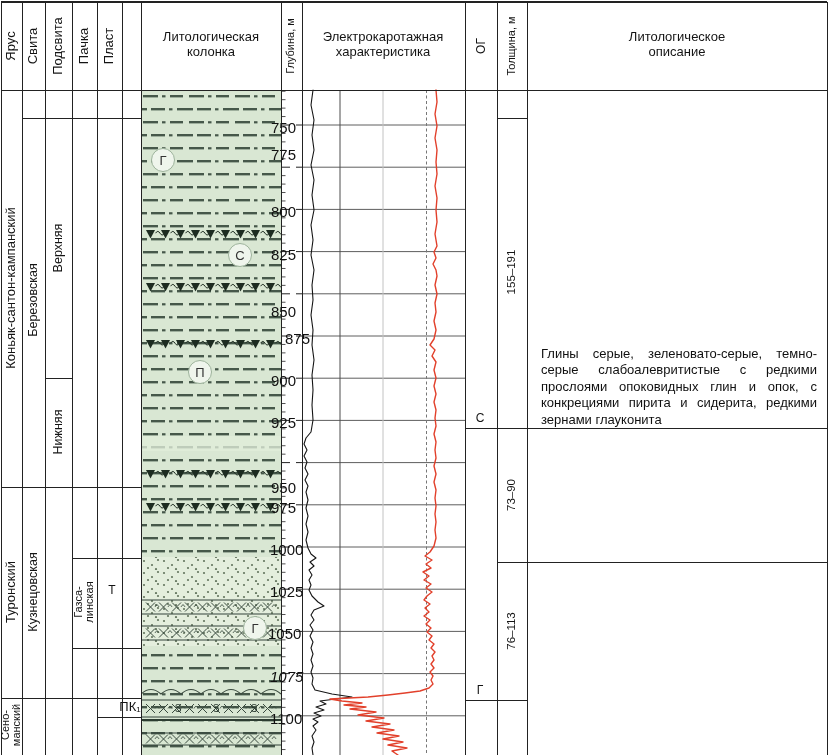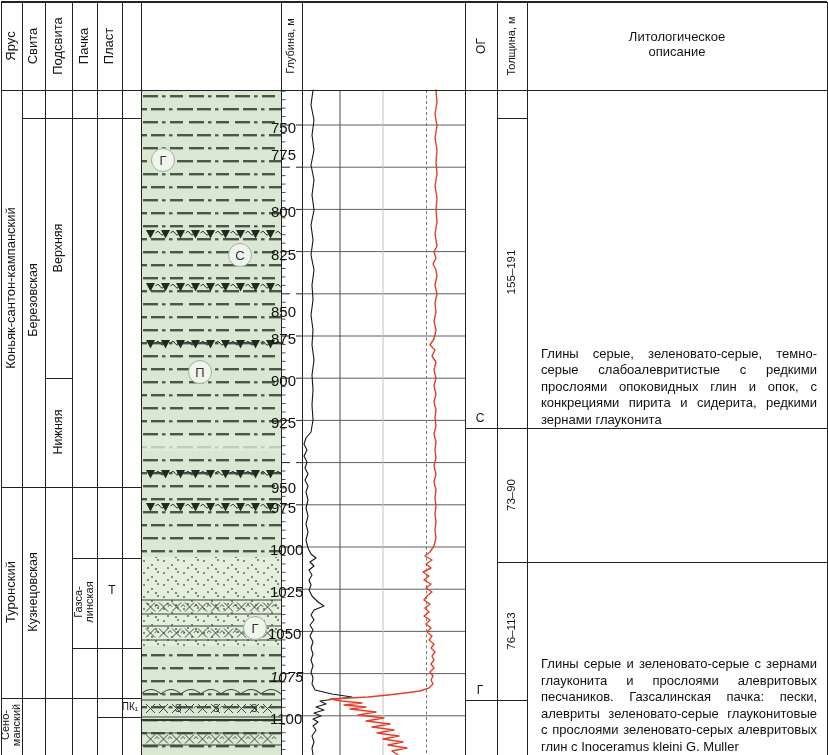--- a/index.html
+++ b/index.html
@@ -387,59 +387,58 @@
         <line x1="497" y1="562" x2="827" y2="562" stroke="#222" stroke-width="1"></line>
         <line x1="465" y1="700" x2="527" y2="700" stroke="#222" stroke-width="1"></line>
       </g>
     </svg>
 
   <div class="vlab" style="left:11px;top:46px;font-size:13px">Ярус</div>
   <div class="vlab" style="left:33px;top:46px;font-size:13px">Свита</div>
   <div class="vlab" style="left:58px;top:46px;font-size:13px">Подсвита</div>
   <div class="vlab" style="left:84px;top:46px;font-size:13px">Пачка</div>
   <div class="vlab" style="left:109px;top:46px;font-size:13px">Пласт</div>
+  <div class="hlab" style="left:211px;top:45px;width:140px;font-size:13px">Литологическая колонка</div>
   <div class="vlab" style="left:291px;top:46px;font-size:11px">Глубина, м</div>
+  <div class="hlab" style="left:383px;top:45px;width:170px;font-size:13px">Электрокаротажная характеристика</div>
   <div class="vlab" style="left:481px;top:46px;font-size:12px">ОГ</div>
   <div class="vlab" style="left:512px;top:46px;font-size:11px">Толщина, м</div>
   <div class="hlab" style="left:677px;top:45px;width:130px;font-size:13px">Литологическое описание</div>
 
   <div class="vlab" style="left:11px;top:288px;font-size:13px">Коньяк-сантон-кампанский</div>
   <div class="vlab" style="left:11px;top:592px;font-size:13px">Туронский</div>
   <div class="vlab" style="left:11px;top:725px;font-size:11px">Сено-
 манский</div>
   <div class="vlab" style="left:33px;top:300px;font-size:12.5px">Березовская</div>
   <div class="vlab" style="left:33px;top:592px;font-size:12.5px">Кузнецовская</div>
   <div class="vlab" style="left:58px;top:248px;font-size:12.5px">Верхняя</div>
   <div class="vlab" style="left:58px;top:432px;font-size:12.5px">Нижняя</div>
   <div class="vlab" style="left:84px;top:602px;font-size:11px">Газса-
 линская</div>
   <div class="hlab" style="left:112px;top:591px;font-size:12px">Т</div>
-  <div class="hlab" style="left:130px;top:707px;font-size:10px">ПК₁</div>
+  <div class="hlab" style="left:130px;top:707px;font-size:13px">ПК₁</div>
 
   <div class="hlab" style="left:480px;top:419px;font-size:12px">С</div>
   <div class="hlab" style="left:480px;top:691px;font-size:12px">Г</div>
 
   <div class="vlab" style="left:512px;top:272px;font-size:11.5px">155–191</div>
   <div class="vlab" style="left:512px;top:495px;font-size:11.5px">73–90</div>
   <div class="vlab" style="left:512px;top:631px;font-size:11.5px">76–113</div>
 
   <div class="desc" style="top:90px;height:338px">
     <div>Глины серые, зеленовато-серые, темно-серые слабоалевритистые с редкими прослоями опоковидных глин и опок, с конкрециями пирита и сидерита, редкими зернами глауконита</div>
-  </div>
-  <div class="desc" style="top:562px;height:193px">
-    <div>Глины серые и зеленовато-серые с зернами глауконита и прослоями алевритовых песчаников. Газсалинская пачка: пески, алевриты зеленовато-серые глауконитовые с прослоями зеленовато-серых алевритовых глин с Inoceramus kleini G. Muller</div>
   </div>
 
   <div id="depth-labels">
       <span class="dl" style="left: 270px; top: 119px;">750</span>
       <span class="dl" style="left: 270px; top: 146px;">775</span>
       <span class="dl" style="left: 270px; top: 203.4px;">800</span>
       <span class="dl" style="left: 270px; top: 245.6px;">825</span>
       <span class="dl" style="left: 270px; top: 303px;">850</span>
-      <span class="dl" style="left: 270px; top: 330px;">875</span>
+      <span class="dl" style="left: 284px; top: 330px;">875</span>
       <span class="dl" style="left: 270px; top: 372.2px;">900</span>
       <span class="dl" style="left: 270px; top: 414.4px;">925</span>
       <span class="dl" style="left: 270px; top: 479px; text-align: right;">950</span>
       <span class="dl" style="left: 270px; top: 498.8px;">975</span>
       <span class="dl" style="left: 270px; top: 541px;">1000</span>
       <span class="dl" style="left: 270px; top: 583.2px;">1025</span>
       <span class="dl" style="left: 268px; top: 625.4px;">1050</span>
       <span class="dl" style="left: 270px; top: 667.6px; font-style: italic;">1075</span>
       <span class="dl" style="left: 270px; top: 709.8px;">1100</span>
     </div>

